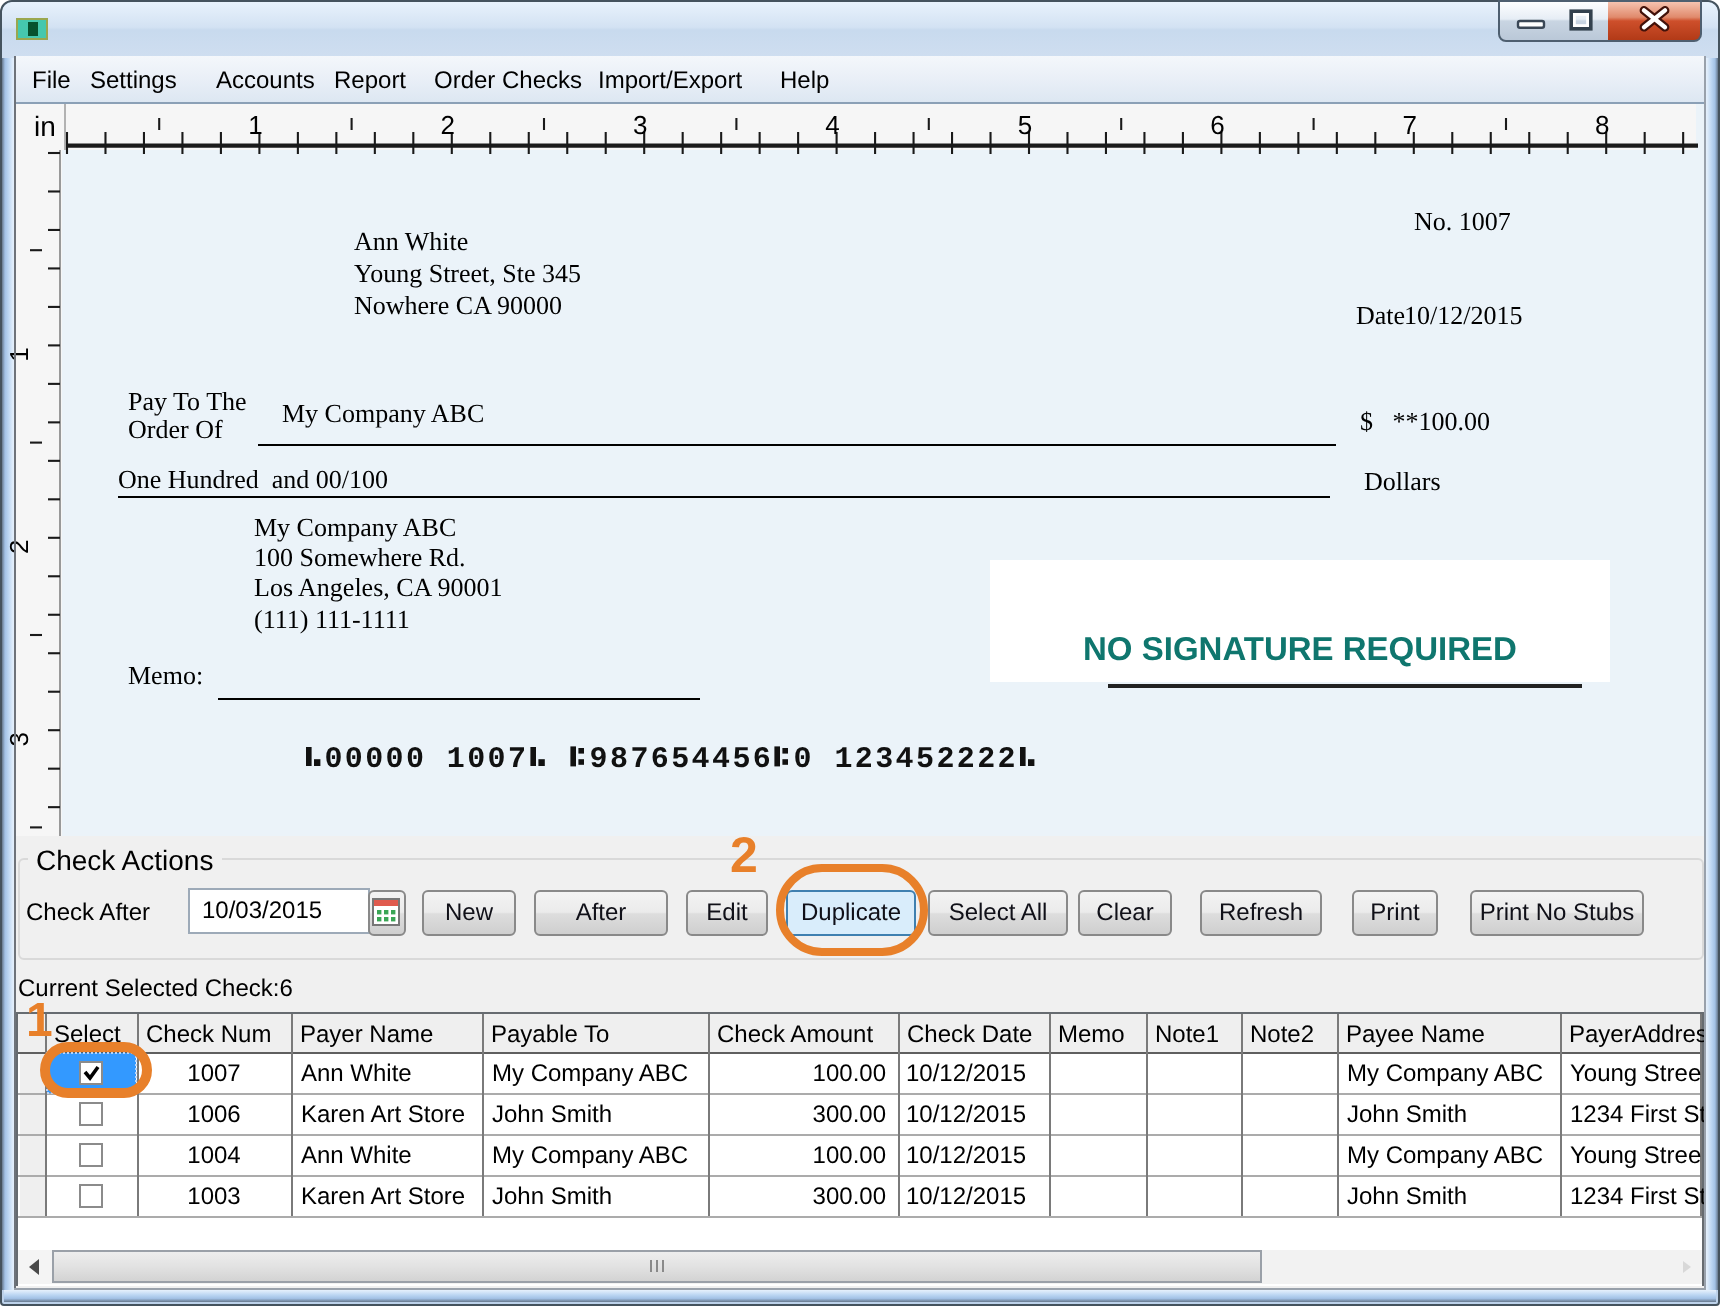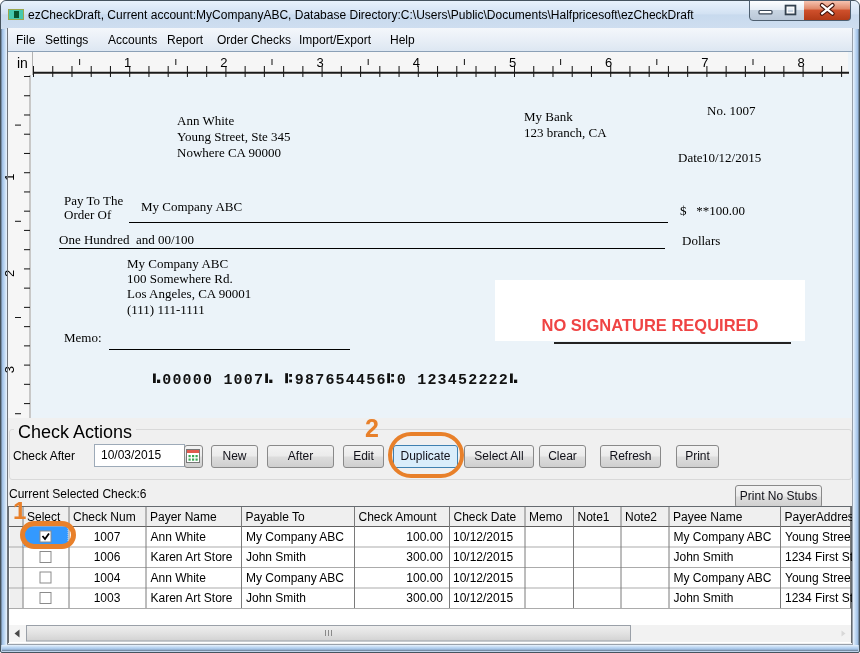--- a/index.html
+++ b/index.html
@@ -47,21 +47,20 @@
 <body>
 <div id="win">
   <div id="frame"></div>
   <div class="abs" style="left:1px;top:26px;width:6px;height:619px;background:linear-gradient(90deg,#66788c 0%,#a3c2e6 25%,#bdd7f3 55%,#e2eefb 92%);"></div>
   <div class="abs" style="left:853px;top:26px;width:6px;height:619px;background:linear-gradient(270deg,#66788c 0%,#a3c2e6 25%,#bdd7f3 55%,#e2eefb 92%);"></div>
   <div class="abs" style="left:2px;top:645px;width:856px;height:6px;background:linear-gradient(0deg,#66788c 0%,#a3c2e6 30%,#bdd7f3 60%,#e2eefb 95%);"></div>
   <div id="titlebar"></div>
   <div id="appicon">
       <div class="d"></div>
     </div>
-  <div id="title">ezCheckDraft, Current account:MyCompanyABC, Database Directory:C:\Users\Public\Documents\Halfpricesoft\ezCheckDraft</div>
   <div id="capbtns">
     <div class="cb" id="cb-min"></div>
     <div class="cb" id="cb-max"></div>
     <div class="cb" id="cb-close"></div>
     <svg class="abs" style="left:0;top:0" width="102" height="20">
       <rect x="10" y="10.5" width="13" height="3.4" fill="#fff" stroke="#3a4756" stroke-width="1.2" rx="1"></rect>
       <rect x="37" y="6" width="9" height="8" fill="none" stroke="#33414e" stroke-width="2.6"></rect>
       <rect x="38.2" y="7.2" width="6.6" height="5.6" fill="none" stroke="#fff" stroke-width="1.4"></rect>
       <path d="M73 5.2 L83.5 13.6 M83.5 5.2 L73 13.6" stroke="#42120a" stroke-width="4.4" stroke-linecap="round"></path>
       <path d="M73 5.2 L83.5 13.6 M83.5 5.2 L73 13.6" stroke="#fff" stroke-width="2.2" stroke-linecap="round"></path>
@@ -165,37 +164,36 @@
 <text x="14" y="177.2" font-size="13" font-family="Liberation Sans" fill="#000" text-anchor="middle" transform="rotate(-90 14 177.2)">1</text>
 <line x1="15" y1="125.1" x2="21" y2="125.1" stroke="#1a1a1a" stroke-width="1.05"></line>
 <text x="14" y="273.4" font-size="13" font-family="Liberation Sans" fill="#000" text-anchor="middle" transform="rotate(-90 14 273.4)">2</text>
 <line x1="15" y1="221.3" x2="21" y2="221.3" stroke="#1a1a1a" stroke-width="1.05"></line>
 <text x="14" y="369.6" font-size="13" font-family="Liberation Sans" fill="#000" text-anchor="middle" transform="rotate(-90 14 369.6)">3</text>
 <line x1="15" y1="317.5" x2="21" y2="317.5" stroke="#1a1a1a" stroke-width="1.05"></line>
 <line x1="15" y1="413.7" x2="21" y2="413.7" stroke="#1a1a1a" stroke-width="1.05"></line>
 </svg>
 
   <div class="serif abs" style="left:177px;top:112.5px;line-height:16px;">Ann White<br>Young Street, Ste 345<br>Nowhere CA 90000</div>
-  <div class="serif abs" style="left:524px;top:108.8px;line-height:16px;">My Bank<br>123 branch, CA</div>
   <div class="serif abs" style="left:707px;top:102.8px;line-height:16px;">No. 1007</div>
   <div class="serif abs" style="left:678px;top:150.3px;line-height:16px;font-family:Liberation Serif, serif;">Date</div>
   <div class="serif abs" style="left:702px;top:150.3px;line-height:16px;">10/12/2015</div>
   <div class="serif abs" style="left:64px;top:193.8px;line-height:14px;">Pay To The<br>Order Of</div>
   <div class="serif abs" style="left:141px;top:198.8px;line-height:16px;">My Company ABC</div>
   <div class="uline" style="left:129px;top:222px;width:539px;"></div>
   <div class="serif abs" style="left:59px;top:232.3px;line-height:16px;">One Hundred&nbsp; and 00/100</div>
   <div class="uline" style="left:59px;top:248px;width:606px;"></div>
   <div class="serif abs" style="left:680px;top:202.8px;line-height:16px;">$&nbsp;&nbsp;&nbsp;**100.00</div>
   <div class="serif abs" style="left:682px;top:232.8px;line-height:16px;">Dollars</div>
   <div class="serif abs" style="left:127px;top:255.7px;line-height:15.3px;">My Company ABC<br>100 Somewhere Rd.<br>Los Angeles, CA 90001<br>(111) 111-1111</div>
   <div class="serif abs" style="left:64px;top:330.3px;line-height:16px;">Memo:</div>
   <div class="uline" style="left:109px;top:349px;width:241px;"></div>
 
   <div class="abs" style="left:495px;top:280px;width:310px;height:61px;background:#fff;"></div>
-  <div class="abs" style="left:495px;top:317px;width:310px;text-align:center;font-size:16.5px;line-height:17px;font-weight:bold;color:#ef4444;">NO SIGNATURE REQUIRED</div>
+  <div class="abs" style="left:495px;top:317px;width:310px;text-align:center;font-size:16.5px;line-height:17px;font-weight:bold;color:#0f766e;">NO SIGNATURE REQUIRED</div>
   <div class="abs" style="left:554px;top:342px;width:237px;height:2px;background:#222;"></div>
 
   <svg class="abs" style="left:150px;top:372px;" width="380" height="16">
 <rect x="3" y="1.5" width="2.8" height="9.5" fill="#111"></rect>
 <rect x="7" y="7.6" width="3.2" height="3.4" fill="#111"></rect>
 <text x="12.2" y="11.5" font-size="15" font-family="Liberation Mono" font-weight="bold" fill="#111">0</text>
 <text x="22.4" y="11.5" font-size="15" font-family="Liberation Mono" font-weight="bold" fill="#111">0</text>
 <text x="32.6" y="11.5" font-size="15" font-family="Liberation Mono" font-weight="bold" fill="#111">0</text>
 <text x="42.8" y="11.5" font-size="15" font-family="Liberation Mono" font-weight="bold" fill="#111">0</text>
 <text x="53" y="11.5" font-size="15" font-family="Liberation Mono" font-weight="bold" fill="#111">0</text>
@@ -229,21 +227,21 @@
 <text x="318.2" y="11.5" font-size="15" font-family="Liberation Mono" font-weight="bold" fill="#111">2</text>
 <text x="328.4" y="11.5" font-size="15" font-family="Liberation Mono" font-weight="bold" fill="#111">2</text>
 <text x="338.6" y="11.5" font-size="15" font-family="Liberation Mono" font-weight="bold" fill="#111">2</text>
 <text x="348.8" y="11.5" font-size="15" font-family="Liberation Mono" font-weight="bold" fill="#111">2</text>
 <rect x="360" y="1.5" width="2.8" height="9.5" fill="#111"></rect>
 <rect x="364" y="7.6" width="3.2" height="3.4" fill="#111"></rect>
 </svg>
 
   <div id="panel"></div>
   <div class="abs" style="left:9px;top:429px;width:841px;height:49px;border:1px solid #d9d9d9;border-radius:3px;"></div>
-  <div class="abs" style="left:14px;top:422px;background:#f0f0f0;padding:0 4px;font-size:18px;">Check Actions</div>
+  <div class="abs" style="left:14px;top:422px;background:#f0f0f0;padding:0 4px;font-size:14px;">Check Actions</div>
   <div class="abs" style="left:13px;top:449px;font-size:12px;">Check After</div>
   <div class="abs" style="left:94px;top:444px;width:91px;height:23px;background:#fff;border:1px solid #9daab8;box-sizing:border-box;font-size:12px;line-height:21px;padding-left:6px;">10/03/2015</div>
   <div class="btn" style="left:184px;width:19px;"></div>
   <svg class="abs" style="left:186px;top:449px;" width="15" height="15">
     <rect x="0.5" y="0.5" width="13" height="13" fill="#fff" stroke="#777"></rect>
     <rect x="1" y="1" width="12" height="3" fill="#e05a4e"></rect>
     <g fill="#3aa655">
       <rect x="2.5" y="6" width="2.2" height="2.2"></rect>
         <rect x="6" y="6" width="2.2" height="2.2"></rect>
         <rect x="9.5" y="6" width="2.2" height="2.2"></rect>
@@ -253,21 +251,21 @@
     </g>
   </svg>
   <div class="btn" style="left:211px;width:47px;">New</div>
   <div class="btn" style="left:267px;width:67px;">After</div>
   <div class="btn" style="left:343px;width:41px;">Edit</div>
   <div class="btn" style="left:393px;width:65px;background:#d9edfb;border-color:#3f80b0;">Duplicate</div>
   <div class="btn" style="left:464px;width:70px;">Select All</div>
   <div class="btn" style="left:539px;width:47px;">Clear</div>
   <div class="btn" style="left:600px;width:61px;">Refresh</div>
   <div class="btn" style="left:676px;width:43px;">Print</div>
-  <div class="btn" style="left:735px;width:87px;margin-top:40px;">Print No Stubs</div>
+  <div class="btn" style="left:735px;width:87px;">Print No Stubs</div>
   <div class="abs" style="left:9px;top:487px;font-size:12px;">Current Selected Check:6</div>
 
   <div id="grid"></div>
   <svg class="abs" style="left:8px;top:507px;" width="844" height="136">
 <rect x="1" y="0" width="841" height="19" fill="#efefef"></rect>
 <rect x="2" y="0" width="12.5" height="101" fill="#efefef"></rect>
 <line x1="1" y1="19.5" x2="843" y2="19.5" stroke="#5f5f5f" stroke-width="1"></line>
 <line x1="1" y1="40" x2="843" y2="40" stroke="#ababab" stroke-width="1"></line>
 <line x1="1" y1="60.5" x2="843" y2="60.5" stroke="#ababab" stroke-width="1"></line>
 <line x1="1" y1="81" x2="843" y2="81" stroke="#ababab" stroke-width="1"></line>

